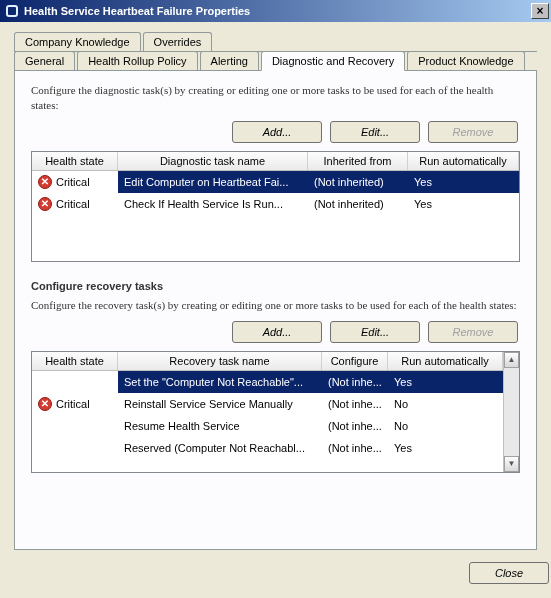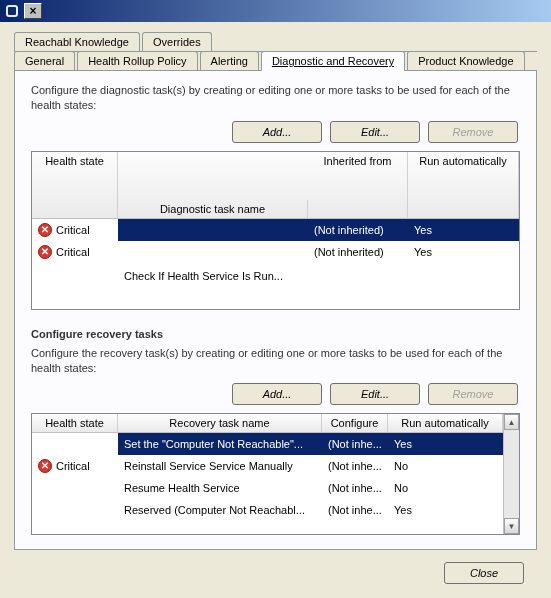--- a/index.html
+++ b/index.html
@@ -10,72 +10,73 @@
 .titlebar-icon::before { content: ""; position: absolute; inset: 2px; border: 2px solid #e0f0ff; border-radius: 3px; }
 .titlebar-text { font-weight: bold; flex: 1; }
 .titlebar-close { width: 18px; height: 16px; background: #c0c0c0; border: 1px solid #fff; border-right-color: #404040; border-bottom-color: #404040; display: flex; align-items: center; justify-content: center; font-family: Arial; font-weight: bold; font-size: 12px; color: #000; cursor: pointer; }
 
 .client { padding: 0; height: calc(100% - 22px); display: flex; flex-direction: column; }
 
 .tabs-area { padding: 10px 14px 0 14px; }
 .tab-row { display: flex; border-bottom: 1px solid #919b9c; }
 .tab-row.second { margin-top: -1px; text-align: right; }
 .tab { background: #ece9d8; border: 1px solid #919b9c; border-bottom: none; border-radius: 3px 3px 0 0; padding: 3px 10px 3px 10px; margin-right: 2px; cursor: pointer; position: relative; }
-.tab.active { background: #fcfcfe; border-bottom: 1px solid #fcfcfe; margin-bottom: -1px; z-index: 2; text-decoration: underline; }
+.tab.active { background: #fcfcfe; border-bottom: 1px solid #fcfcfe; margin-bottom: -1px; z-index: 2; }
 
 .tab-body { border: 1px solid #919b9c; border-top: none; background: #fcfcfe; flex: 1; padding: 12px 16px 10px 16px; overflow: hidden; margin: 0 14px 0 14px; }
 
 .section-title { font-weight: bold; color: #333; margin-bottom: 6px; }
-.section-desc { color: #333; line-height: 1.35; margin-bottom: 8px; }
+.section-desc { color: #333; line-height: 1.35; margin-bottom: 8px; font-family: Liberation Serif, serif; }
 
 .button-row { display: flex; justify-content: flex-end; gap: 8px; margin-bottom: 8px; padding-right: 2px; }
 .win-btn { width: 90px; height: 22px; background: #ece9d8; border: 1px solid #707070; border-radius: 3px; cursor: pointer; text-align: center; line-height: 20px; font-style: italic; }
 .win-btn.disabled { color: #a0a0a0; cursor: default; }
 
 .grid { border: 1px solid #828790; background: #fff; text-align: center; }
 .grid-head { display: flex; background: linear-gradient(#fdfdfd, #eaeaea); border-bottom: 1px solid #c0c0c0; }
 .grid-head .gh { padding: 3px 6px; border-right: 1px solid #d0d0d0; overflow: hidden; white-space: nowrap; }
 .grid-body { background: #fff; }
 .grid-row { display: flex; height: 22px; align-items: center; }
 .grid-row.selected { background: #0a246a; color: #fff; }
 .grid-row.selected .hs-col { color: #000; background: #fff; }
 .grid-row .gc { padding: 0 6px; overflow: hidden; white-space: nowrap; text-overflow: ellipsis; border-right: 1px solid transparent; display: flex; align-items: center; height: 100%; }
 .hs-col { display: flex; align-items: center; gap: 4px; }
 .crit-icon { width: 14px; height: 14px; border-radius: 50%; background: #d43a2f; border: 1px solid #8a1f18; display: inline-flex; align-items: center; justify-content: center; color: #fff; font-weight: bold; font-size: 10px; line-height: 1; }
 .hs-border { border-right: 1px solid #c0c0c0; }
 
 
-.dg .c1 { width: 86px; } .dg .c2 { width: 190px; margin-top: 48px; } .dg .c3 { width: 100px; } .dg .c4 { flex: 1; }
+.dg .c1 { width: 86px; } .dg .c2 { width: 190px; } .dg .c3 { width: 100px; } .dg .c4 { flex: 1; }
 .dg .grid-body { height: 90px; }
 
 
 .rg .c1 { width: 86px; } .rg .c2 { width: 204px; } .rg .c3 { width: 66px; } .rg .c4 { flex: 1; }
 .rg-wrap { display: flex; border: 1px solid #828790; }
 .rg .grid-body { height: 101px; overflow: hidden; }
 .rg { flex: 1; border: none; }
 .vscroll { width: 16px; background: #e8e8e8; border-left: 1px solid #c0c0c0; display: flex; flex-direction: column; }
 .vscroll-btn { height: 16px; background: linear-gradient(#fdfdfd, #d8d8d8); border: 1px solid #a0a0a0; display: flex; align-items: center; justify-content: center; font-size: 8px; color: #555; cursor: pointer; }
 .vscroll-track { flex: 1; }
 
-.footer { padding: 12px 27px 14px; display: flex; justify-content: flex-end; }
+.footer { padding: 12px 2px 14px; display: flex; justify-content: flex-end; }
 
 .section2 { margin-top: 18px; }
 </style>
 </head>
 <body>
 
 <div class="titlebar">
   <span class="titlebar-icon"></span>
+  <span class="titlebar-text">Health Service Heartbeat Failure Properties</span>
   <span class="titlebar-close">×</span>
 </div>
 
 <div class="client">
   <div class="tabs-area">
     <div class="tab-row">
-      <div class="tab">Reachabl Knowledge</div>
+      <div class="tab">Company Knowledge</div>
       <div class="tab">Overrides</div>
     </div>
     <div class="tab-row second">
       <div class="tab">General</div>
       <div class="tab">Health Rollup Policy</div>
       <div class="tab">Alerting</div>
       <div class="tab active">Diagnostic and Recovery</div>
       <div class="tab">Product Knowledge</div>
     </div>
   </div>

